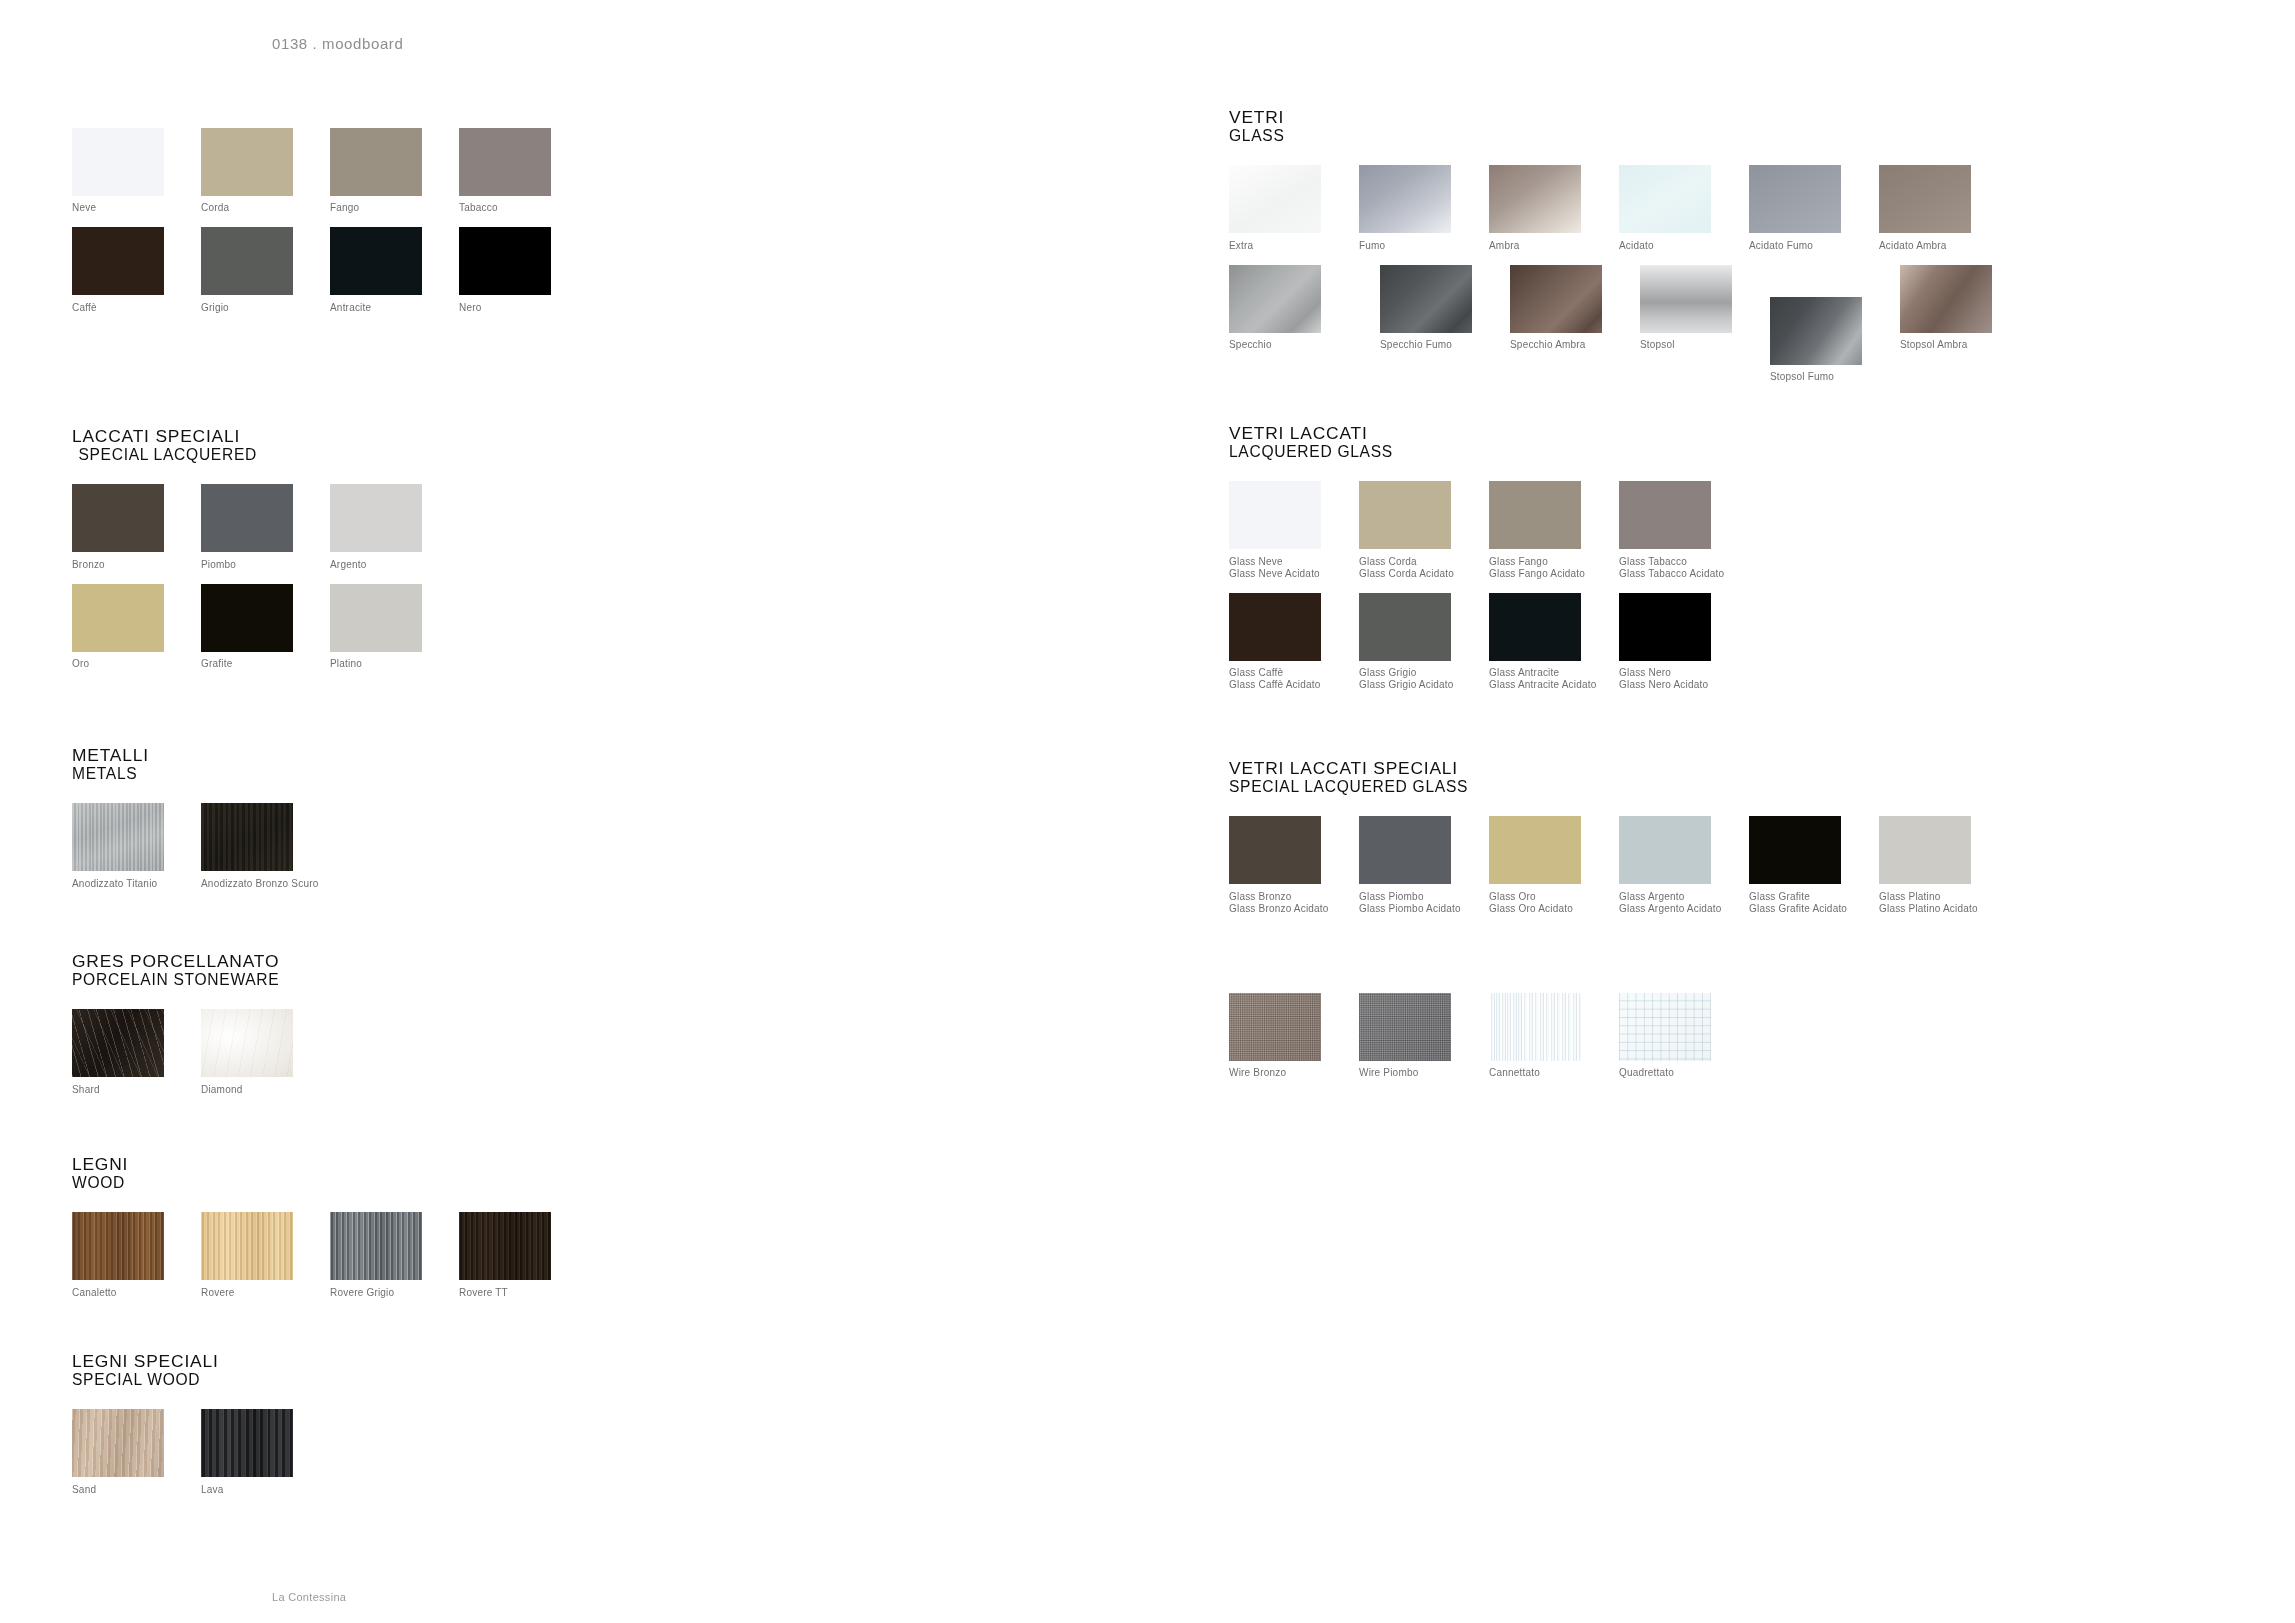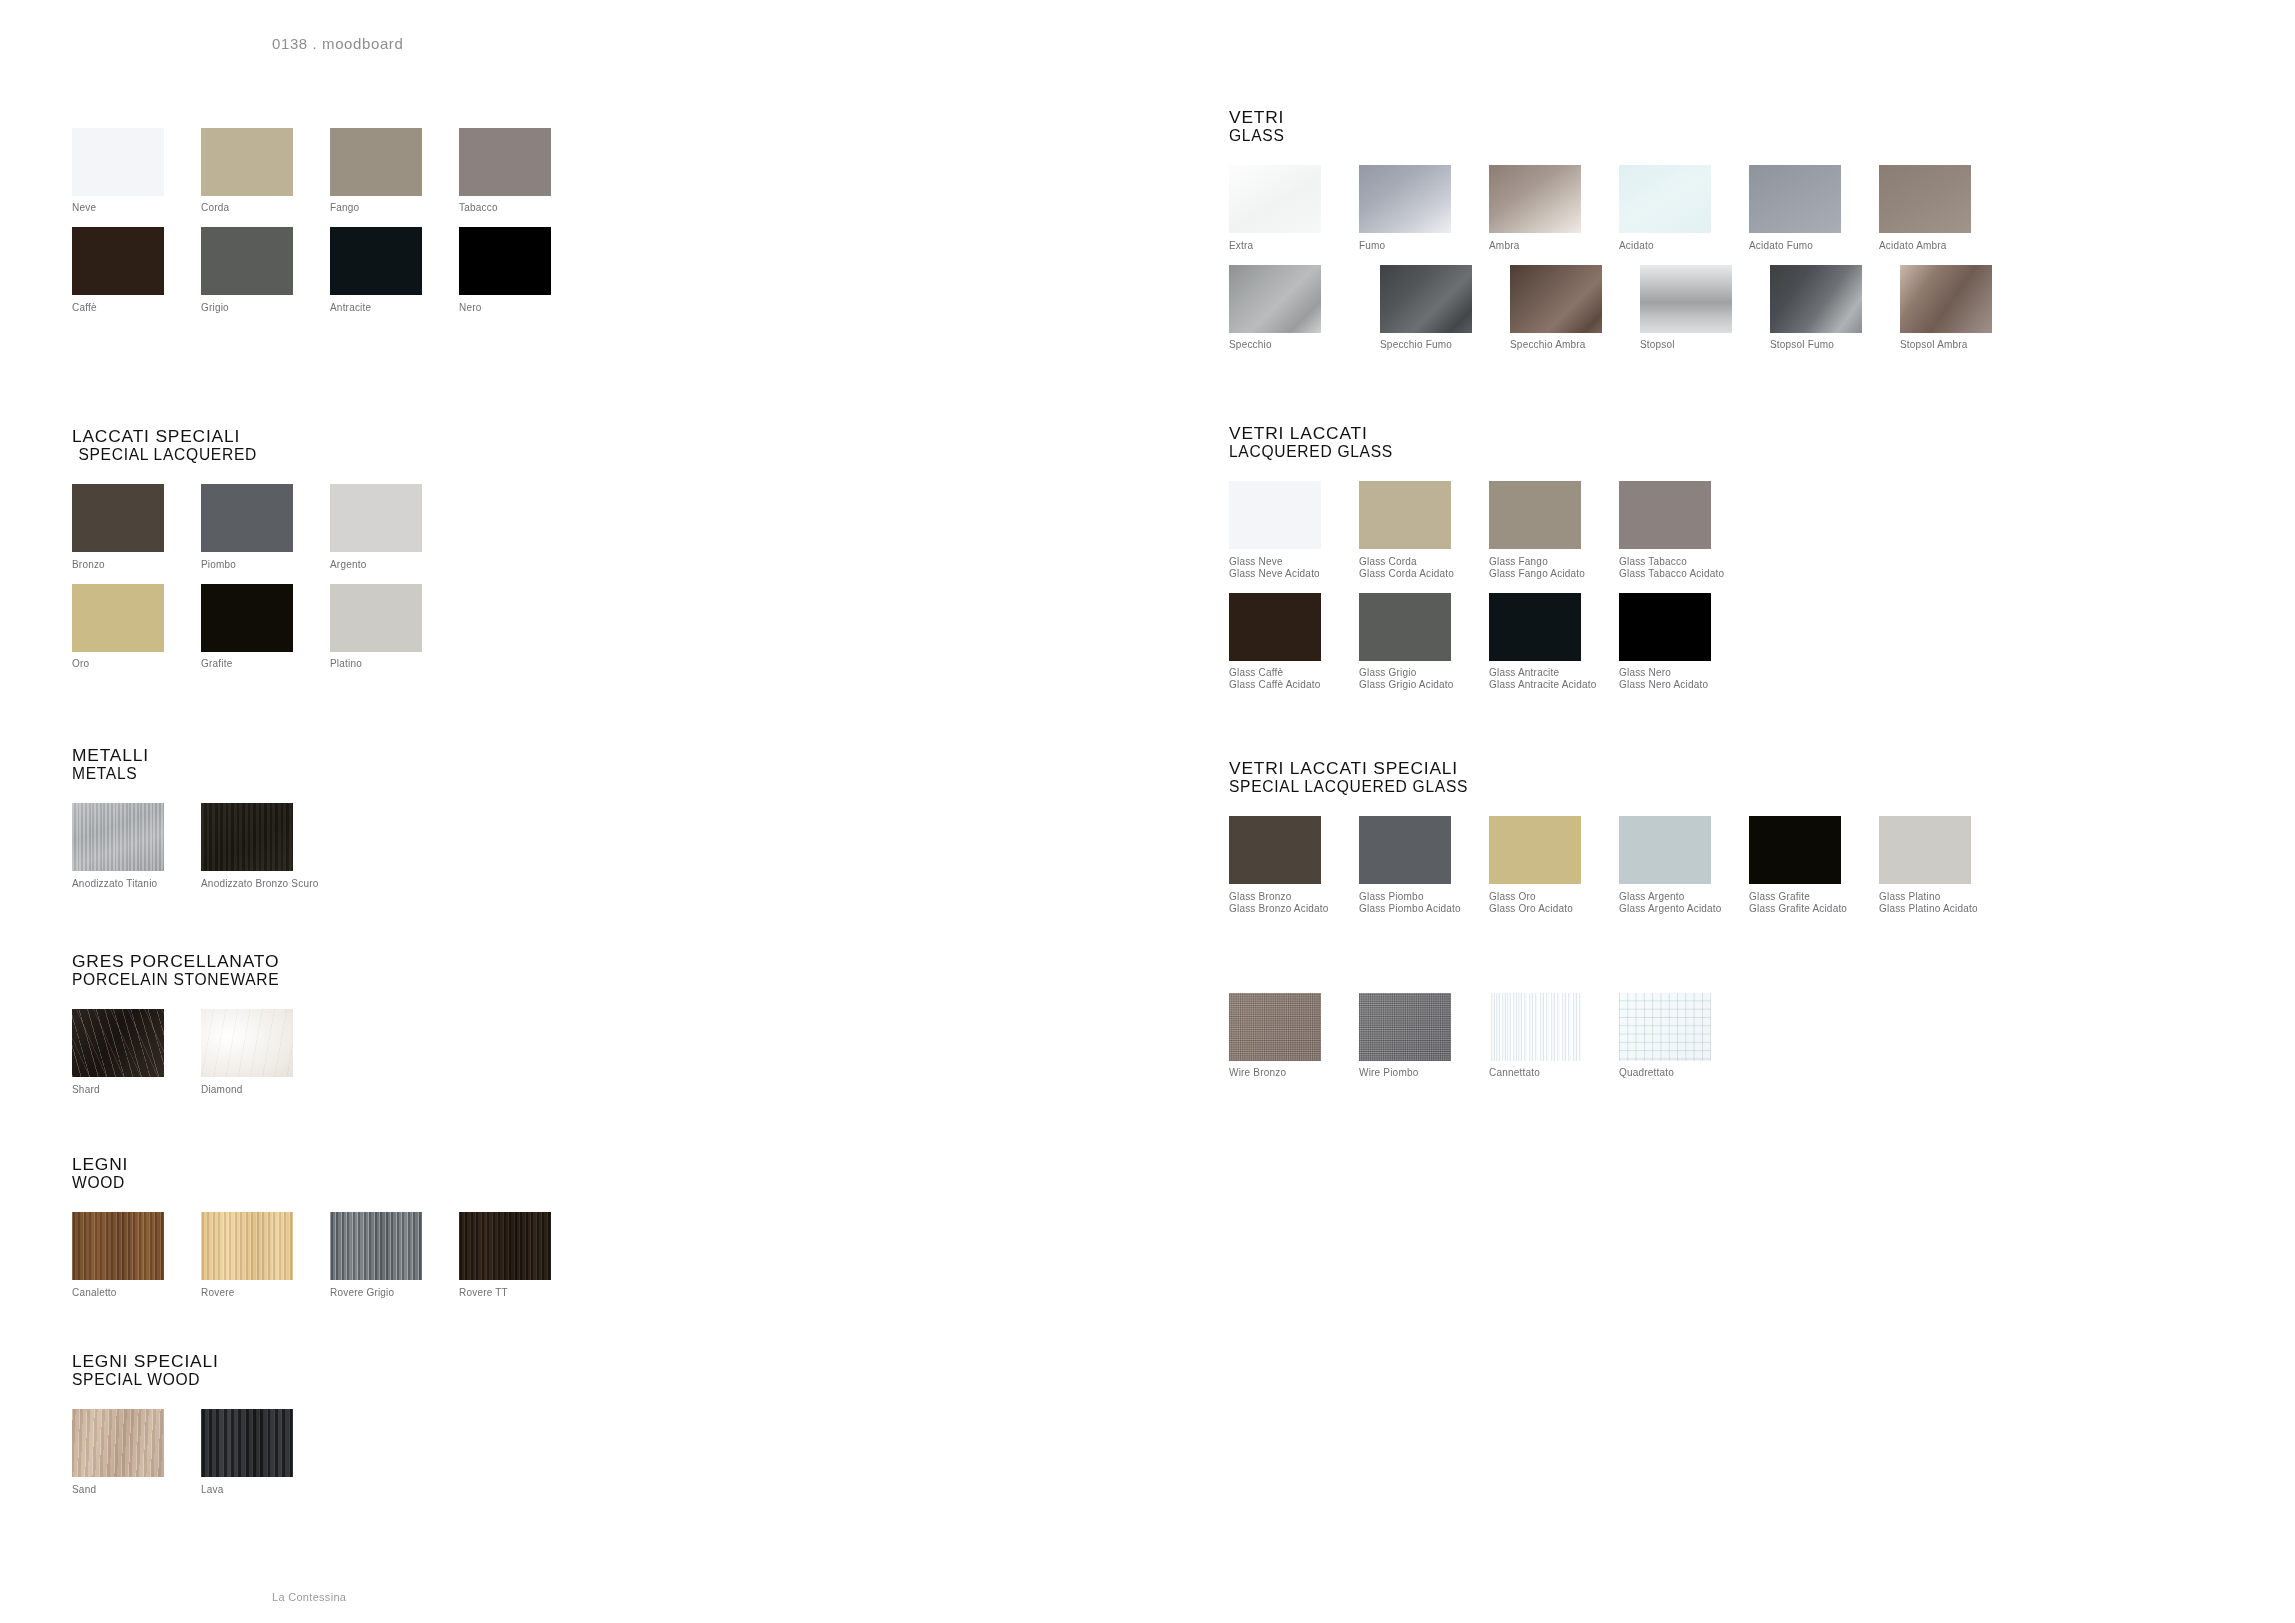--- a/index.html
+++ b/index.html
@@ -362,21 +362,21 @@
               <div class="cap"><span>Specchio Fumo</span></div>
             </div>
             <div class="cell" style="width: 130px;">
               <div class="chip g-specchio-ambra"></div>
               <div class="cap"><span>Specchio Ambra</span></div>
             </div>
             <div class="cell" style="width: 130px;">
               <div class="chip g-stopsol"></div>
               <div class="cap"><span>Stopsol</span></div>
             </div>
-            <div class="cell" style="width: 130px;">
+            <div class="cell" style="width: 130px; margin-top: 32px;">
               <div class="chip g-stopsol-fumo"></div>
               <div class="cap"><span>Stopsol Fumo</span></div>
             </div>
             <div class="cell" style="width: 130px;">
               <div class="chip g-stopsol-ambra"></div>
               <div class="cap"><span>Stopsol Ambra</span></div>
             </div>
           </div>
         </div>
       </div>

